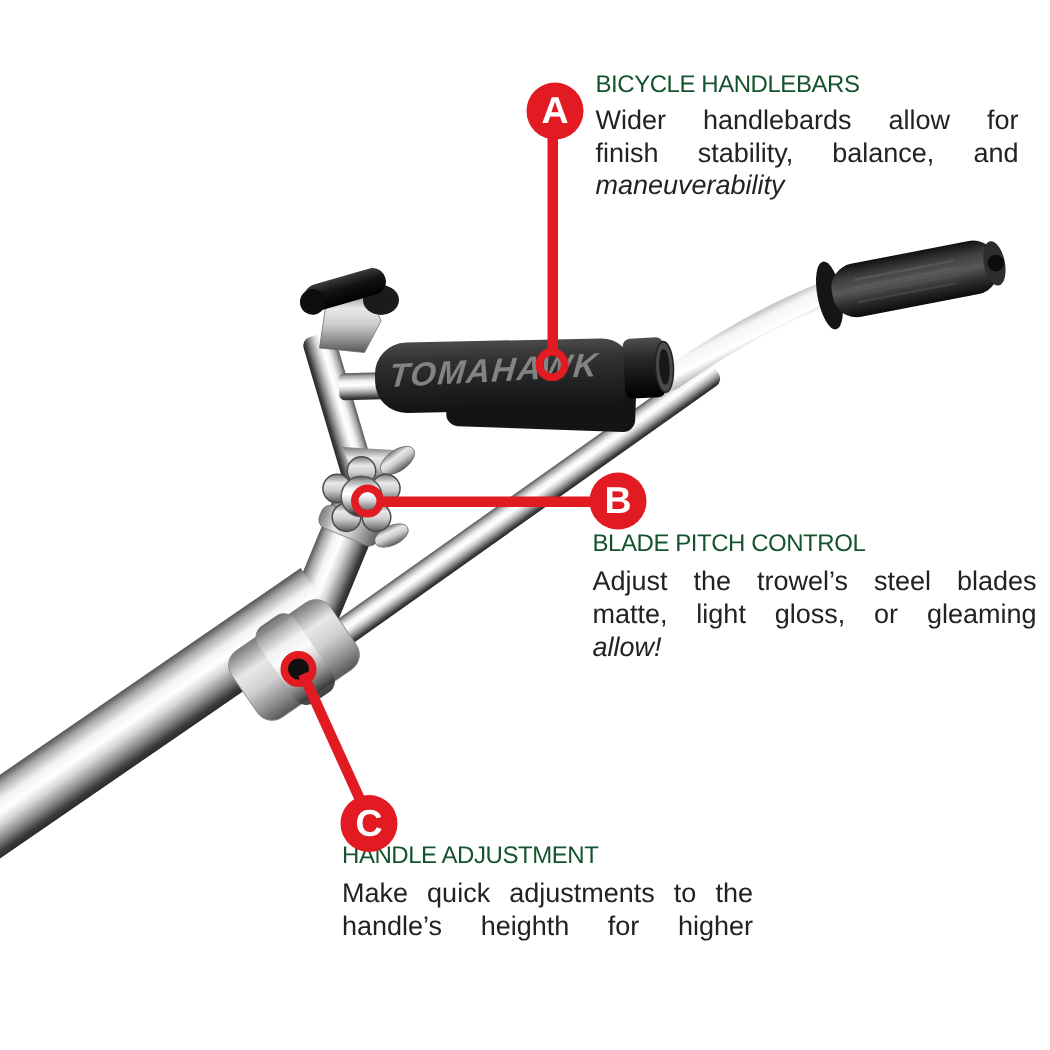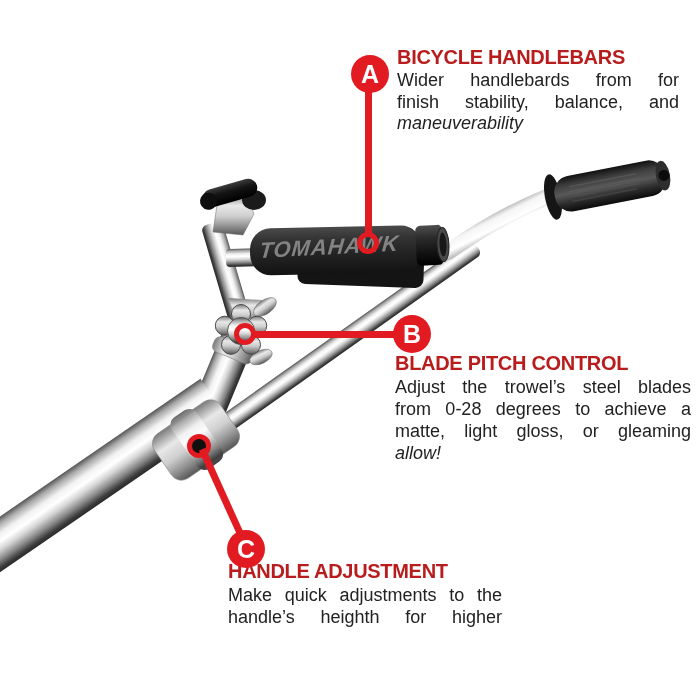--- a/index.html
+++ b/index.html
@@ -12,22 +12,22 @@
   .badge{
     position:absolute;width:38px;height:38px;border-radius:50%;
     background:#e11b21;color:#ffffff;display:flex;align-items:center;justify-content:center;
     font-weight:bold;font-size:25px;line-height:1;z-index:30;
   }
   .lead{position:absolute;background:#e11b21;z-index:20;}
   .ring{position:absolute;border:5px solid #e11b21;border-radius:50%;z-index:25;background:transparent;}
   
   .callout{position:absolute;z-index:15;}
   .callout .title{
-    font-weight:bold;font-size:20px;line-height:22px;letter-spacing:-0.3px;
-    color:#b91c1c;white-space:nowrap;margin:0 0 2px 0;
+    font-weight:normal;font-size:16px;line-height:22px;letter-spacing:-0.3px;
+    color:#14532d;white-space:nowrap;margin:0 0 2px 0;
   }
   .callout .line{
     font-size:18px;line-height:21.5px;color:#222;
     text-align:justify;text-align-last:justify;
   }
   .callout .line.last{text-align-last:left;font-style:italic;}
   .co-b .line,.co-c .line{line-height:22px;}
 </style>
 </head>
 <body>
@@ -178,29 +178,28 @@
     </div>
 
   <div class="lead" style="left:199.5px;top:448.5px;width:94px;height:7px;transform-origin:3.5px 3.5px;transform:rotate(65.6deg);"></div>
   <div class="ring" style="left:187px;top:434px;width:14px;height:14px;"></div>
   <div class="badge" style="left:227px;top:530px;">
       <span>C</span>
     </div>
 
   <div class="callout co-a" style="left:397px;top:46px;width:282px;">
     <div class="title">BICYCLE HANDLEBARS</div>
-    <div class="line">Wider handlebards from for</div>
+    <div class="line">Wider handlebards allow for</div>
     <div class="line">finish stability, balance, and</div>
     <div class="line last">maneuverability</div>
   </div>
 
   <div class="callout co-b" style="left:395px;top:352px;width:296px;">
     <div class="title">BLADE PITCH CONTROL</div>
     <div class="line">Adjust the trowel’s steel blades</div>
-    <div class="line">from 0-28 degrees to achieve a</div>
     <div class="line">matte, light gloss, or gleaming</div>
     <div class="line last">allow!</div>
   </div>
 
   <div class="callout co-c" style="left:228px;top:560px;width:274px;">
     <div class="title">HANDLE ADJUSTMENT</div>
     <div class="line">Make quick adjustments to the</div>
     <div class="line">handle’s heighth for higher</div>
   </div>
 

